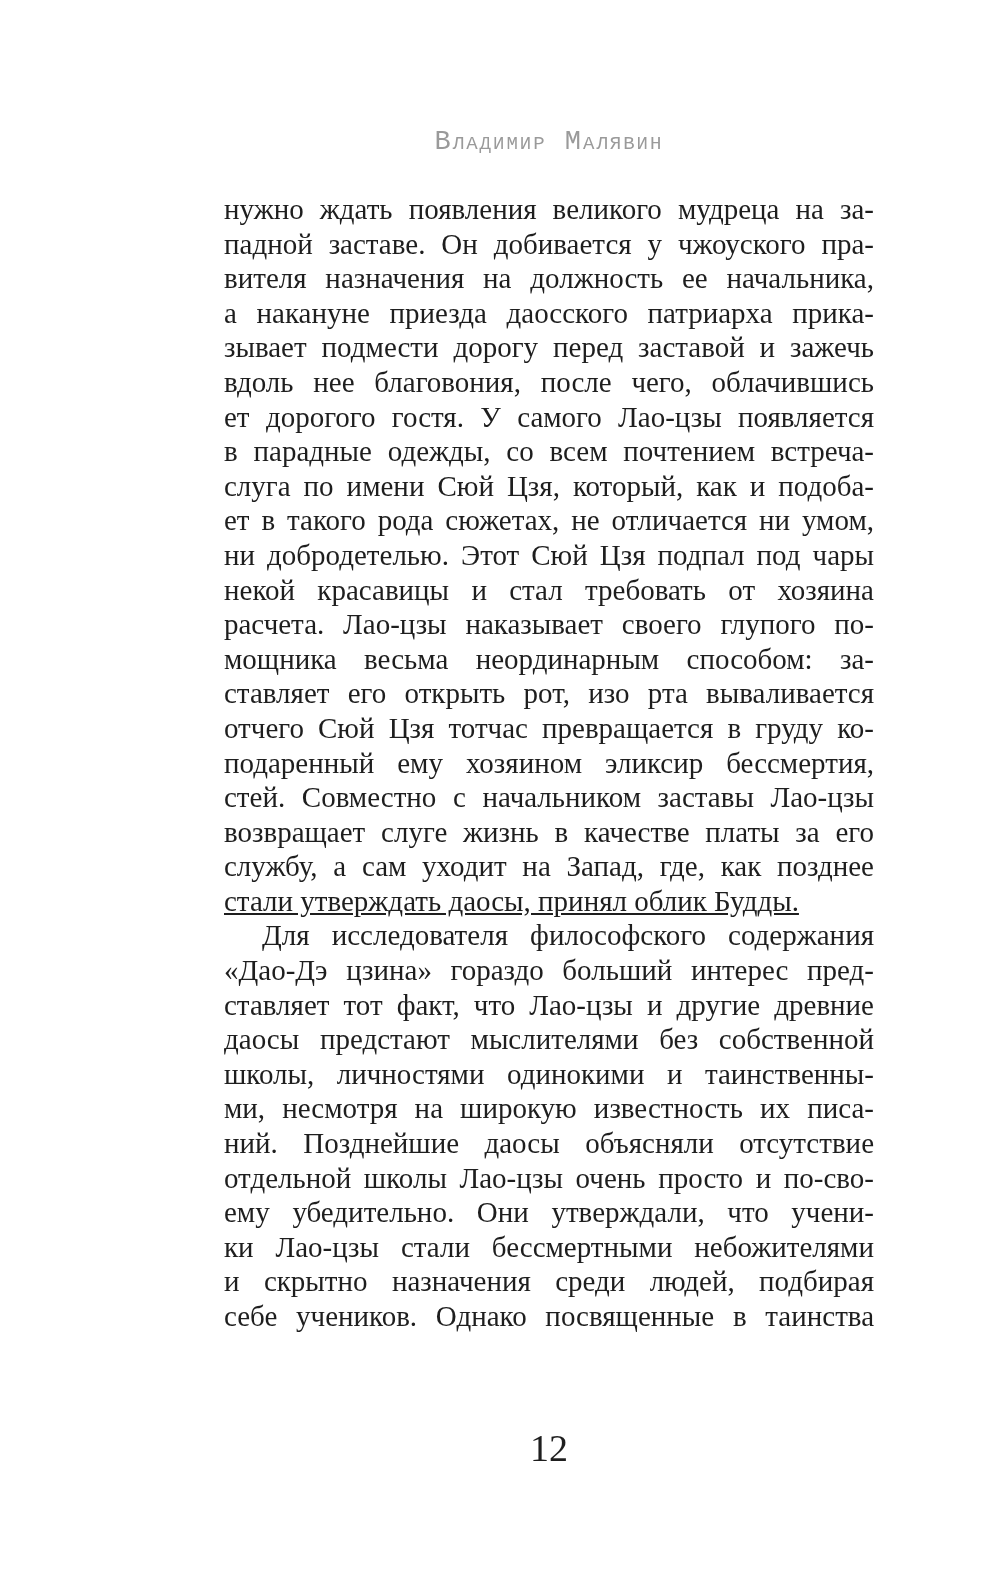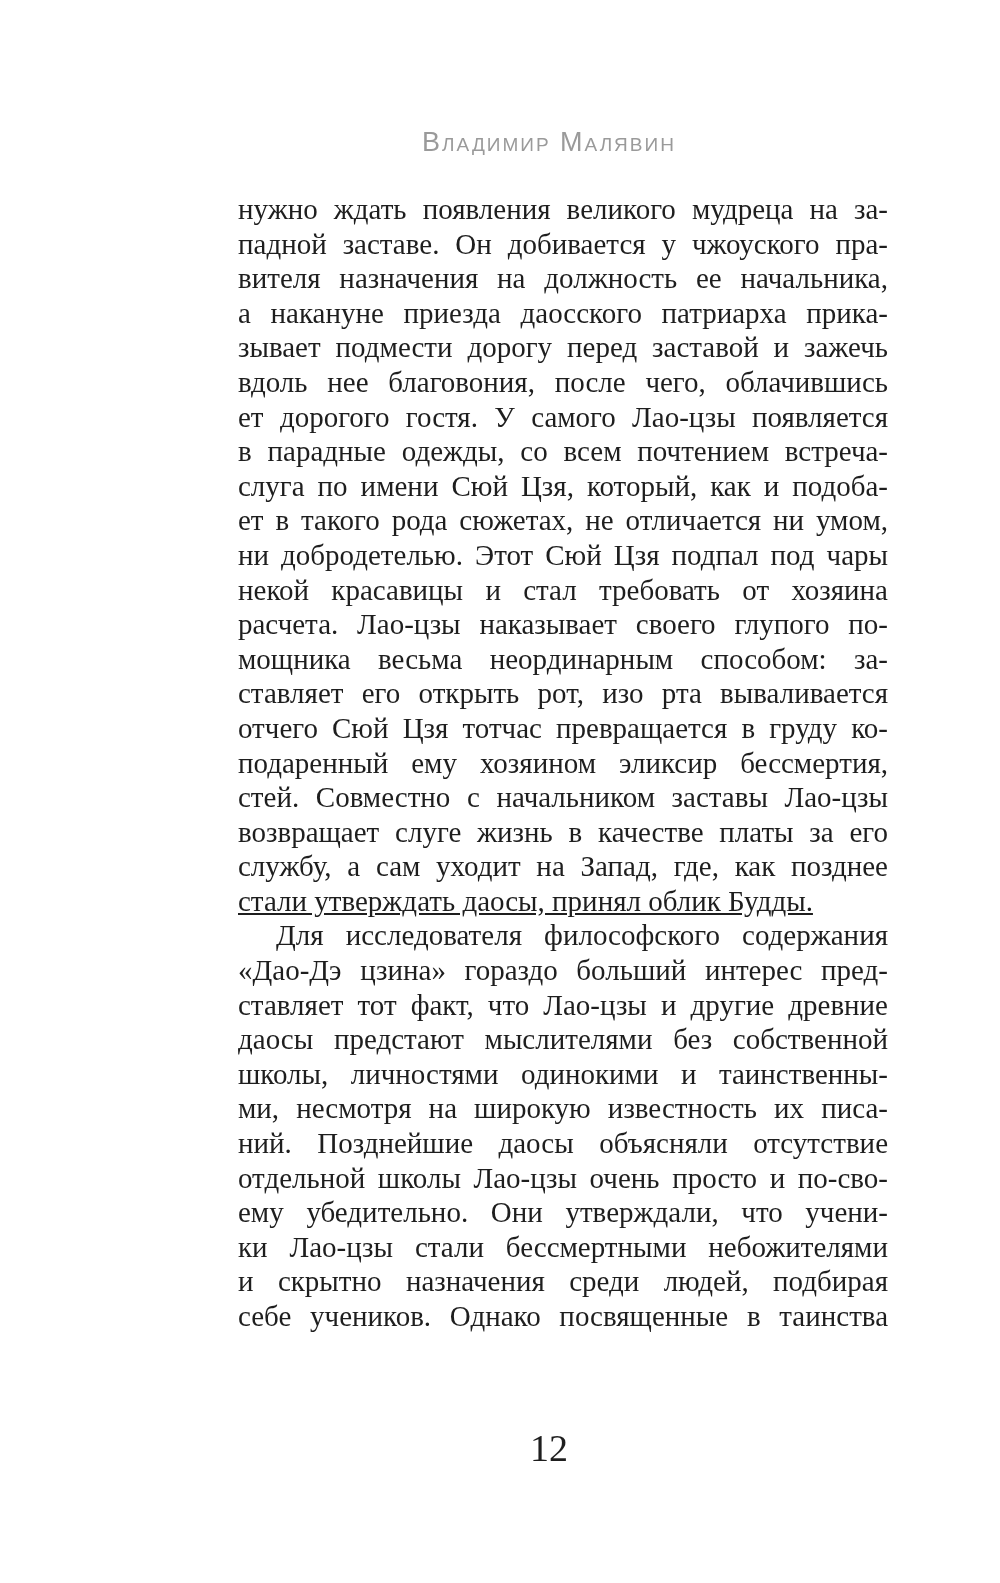--- a/index.html
+++ b/index.html
@@ -18,31 +18,31 @@
     position: absolute;
     inset: 0;
     background: var(--bg, #ffffff);
   }
   .running-header {
     position: absolute;
     top: 127px;
     left: 224px;
     width: 650px;
     text-align: center;
-    font-family: Liberation Sans, sans-serif;
+    font-family: Liberation Mono, monospace;
     font-variant: small-caps;
     font-size: 27px;
     letter-spacing: 2px;
     color: var(--header-text, #9a9a9a);
     font-weight: 400;
   }
   .body-text {
     position: absolute;
     top: 192px;
-    left: 238px;
+    left: 224px;
     width: 650px;
     font-size: 29px;
     line-height: 34.6px;
     color: var(--body-text, #1e1e1e);
   }
   .line {
     text-align: justify;
     text-align-last: justify;
     text-justify: inter-word;
     height: 34.6px;

